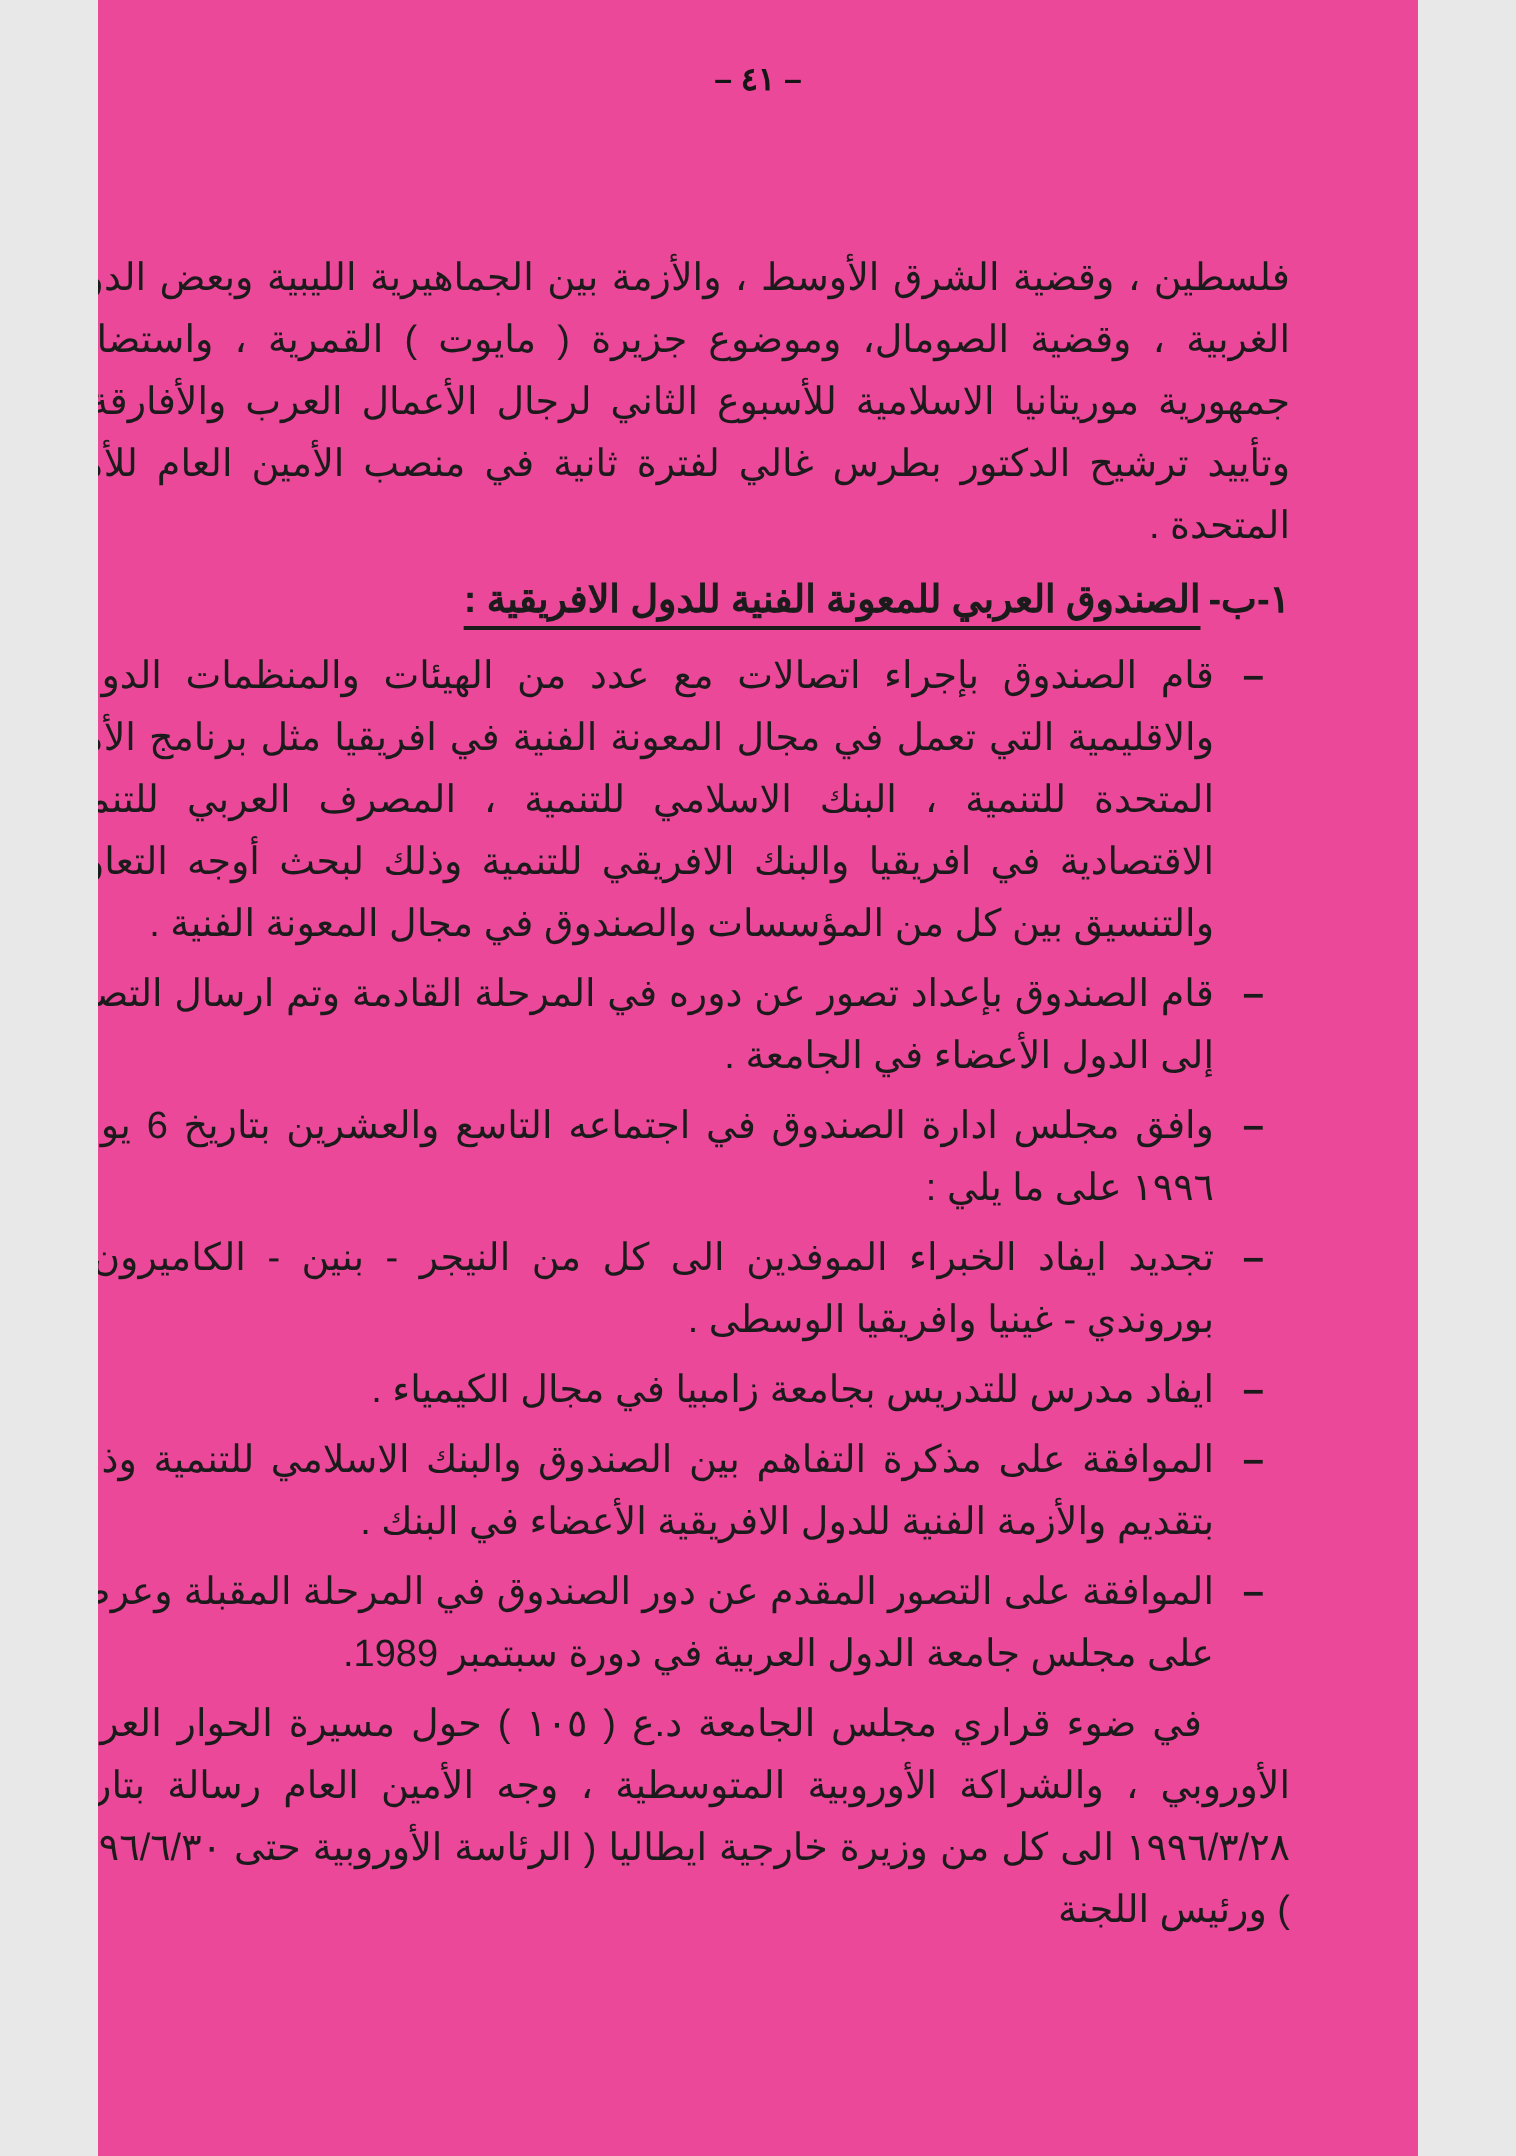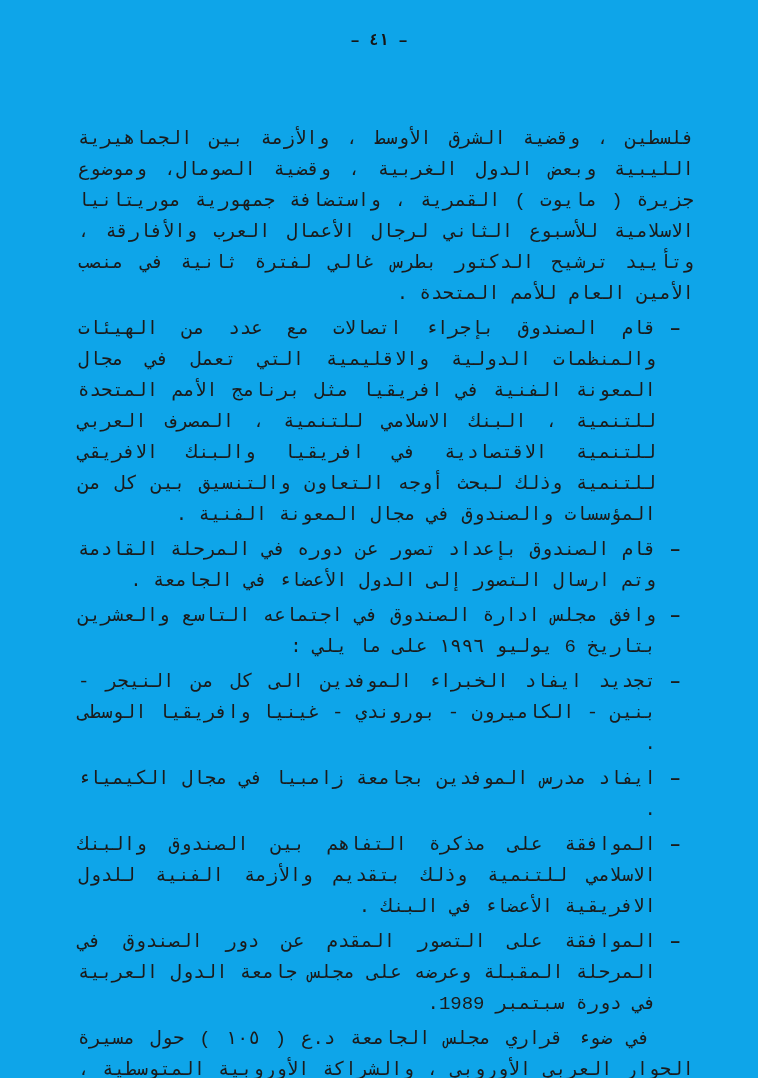--- a/index.html
+++ b/index.html
@@ -2,27 +2,27 @@
 <html lang="ar" dir="rtl"><head>
 <meta charset="utf-8">
 <style>
   html, body {
     margin: 0;
     padding: 0;
     background: #e8e8e8;
   }
   .page {
     position: relative;
-    width: 758px;
+    width: 660px;
     height: 1078px;
     margin: 0 auto;
-    background: #0ea5e9;
+    background: #ec4899;
     color: #1b1b1b;
     direction: rtl;
-    font-family: Liberation Mono, monospace;
+    font-family: Liberation Sans, sans-serif;
     overflow: hidden;
     box-sizing: border-box;
   }
   .page-number {
     position: absolute;
     top: 30px;
     left: 0;
     width: 100%;
     text-align: center;
     font-size: 16px;
@@ -83,20 +83,23 @@
 <body>
 
 <div class="page">
 
   <div class="page-number">– ٤١ –</div>
 
   <div class="content">
 
     <p class="para">فلسطين ، وقضية الشرق الأوسط ، والأزمة بين الجماهيرية الليبية وبعض الدول الغربية ، وقضية الصومال، وموضوع جزيرة ( مايوت ) القمرية ، واستضافة جمهورية موريتانيا الاسلامية للأسبوع الثاني لرجال الأعمال العرب والأفارقة ، وتأييد ترشيح الدكتور بطرس غالي لفترة ثانية في منصب الأمين العام للأمم المتحدة .</p>
 
+    <div class="heading">
+      <span class="h-num">١-ب-</span><span class="h-title">الصندوق العربي للمعونة الفنية للدول الافريقية :</span>
+    </div>
 
     <div class="bullet">
       <span class="marker">–</span>
       <span class="btext">قام الصندوق بإجراء اتصالات مع عدد من الهيئات والمنظمات الدولية والاقليمية التي تعمل في مجال المعونة الفنية في افريقيا مثل برنامج الأمم المتحدة للتنمية ، البنك الاسلامي للتنمية ، المصرف العربي للتنمية الاقتصادية في افريقيا والبنك الافريقي للتنمية وذلك لبحث أوجه التعاون والتنسيق بين كل من المؤسسات والصندوق في مجال المعونة الفنية .</span>
     </div>
 
 
     <div class="bullet">
       <span class="marker">–</span>
       <span class="btext">قام الصندوق بإعداد تصور عن دوره في المرحلة القادمة وتم ارسال التصور إلى الدول الأعضاء في الجامعة .</span>
@@ -107,21 +110,21 @@
       <span class="btext">وافق مجلس ادارة الصندوق في اجتماعه التاسع والعشرين بتاريخ 6 يوليو ١٩٩٦ على ما يلي :</span>
     </div>
 
     <div class="bullet">
       <span class="marker">–</span>
       <span class="btext">تجديد ايفاد الخبراء الموفدين الى كل من النيجر - بنين - الكاميرون - بوروندي - غينيا وافريقيا الوسطى .</span>
     </div>
 
     <div class="bullet">
       <span class="marker">–</span>
-      <span class="btext">ايفاد مدرس الموفدين بجامعة زامبيا في مجال الكيمياء .</span>
+      <span class="btext">ايفاد مدرس للتدريس بجامعة زامبيا في مجال الكيمياء .</span>
     </div>
 
     <div class="bullet">
       <span class="marker">–</span>
       <span class="btext">الموافقة على مذكرة التفاهم بين الصندوق والبنك الاسلامي للتنمية وذلك بتقديم والأزمة الفنية للدول الافريقية الأعضاء في البنك .</span>
     </div>
 
     <div class="bullet">
       <span class="marker">–</span>
       <span class="btext">الموافقة على التصور المقدم عن دور الصندوق في المرحلة المقبلة وعرضه على مجلس جامعة الدول العربية في دورة سبتمبر 1989.</span>

